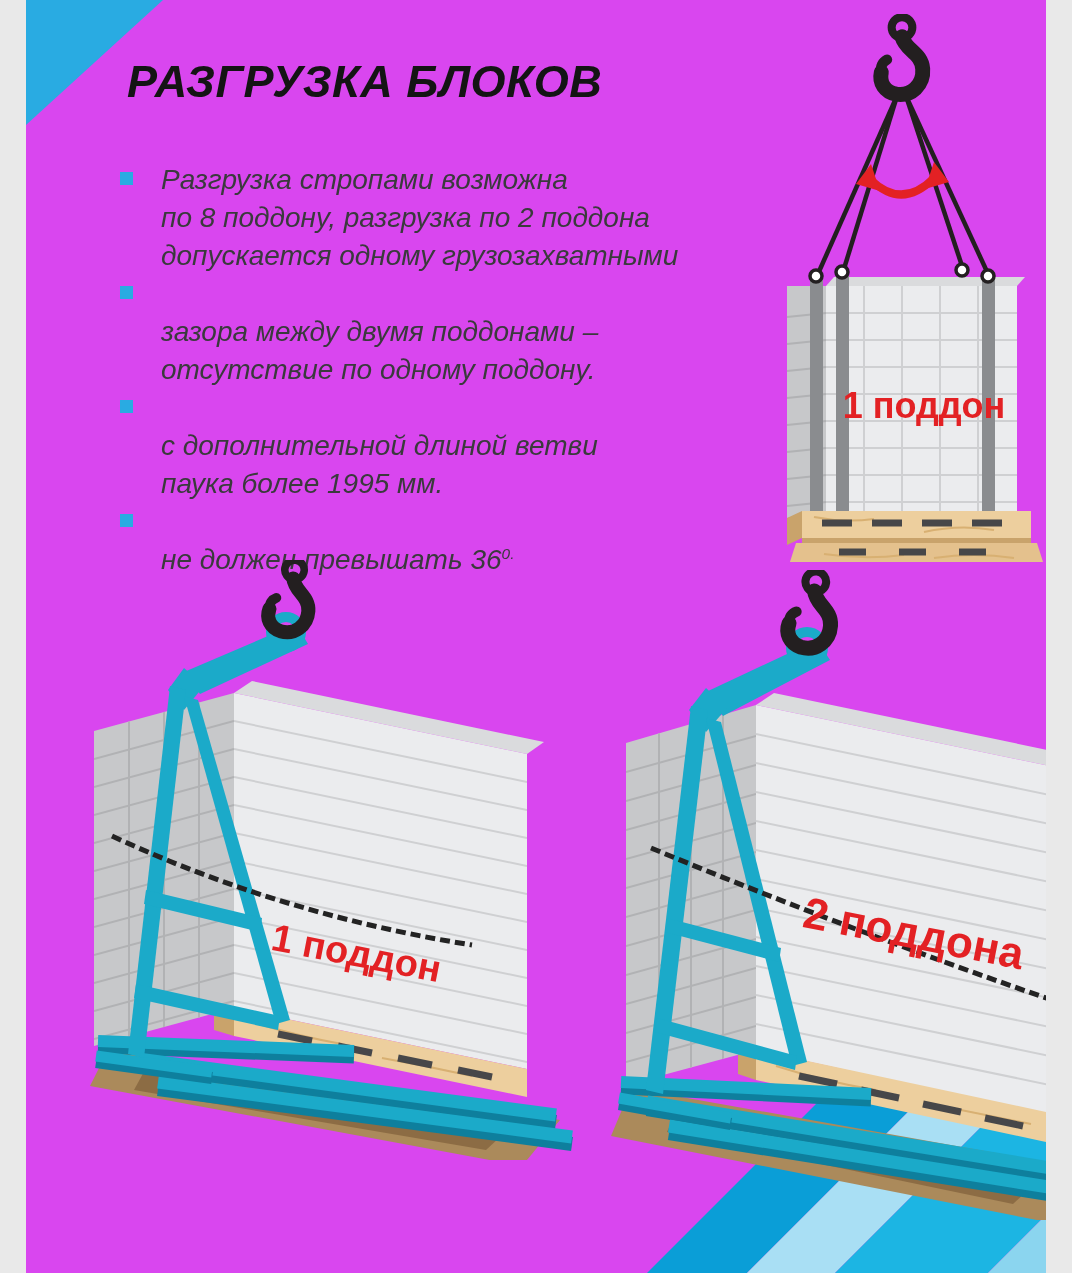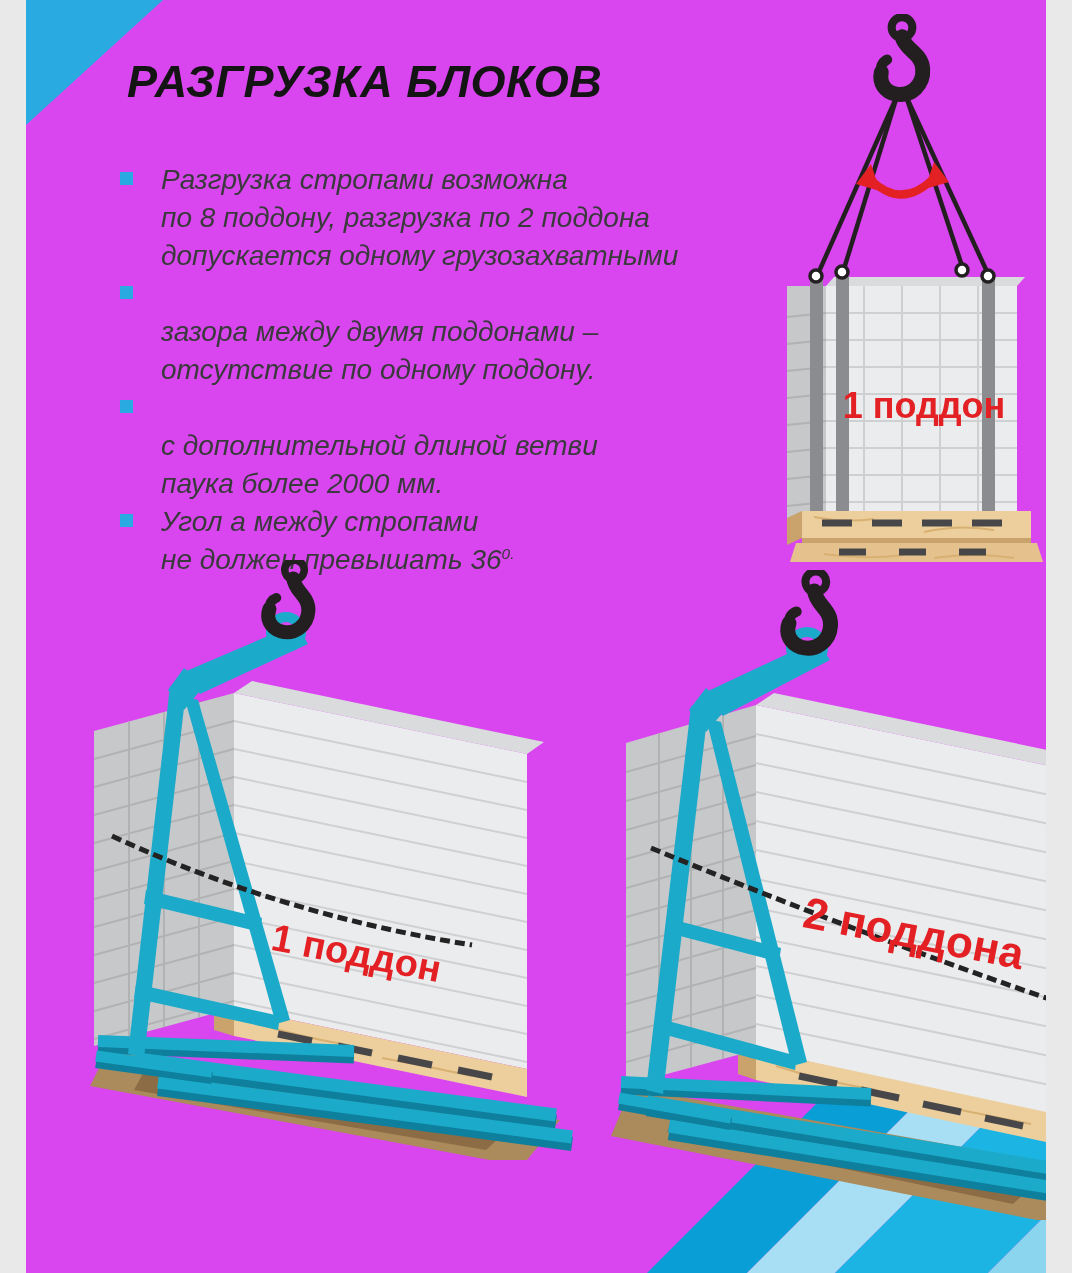--- a/index.html
+++ b/index.html
@@ -90,27 +90,27 @@
         <br>
         <span>зазора между двумя поддонами –</span><br>
         <span>отсутствие по одному поддону.</span>
       </span>
     </li>
     <li>
       <span class="marker"></span>
       <span class="b-text">
         <br>
         <span>с дополнительной длиной ветви</span><br>
-        <span>паука более 2000 мм.</span>
+        <span>паука более 1995 мм.</span>
       </span>
     </li>
     <li>
       <span class="marker"></span>
       <span class="b-text">
-        <span>Угол а между стропами</span><br>
+        <br>
         <span>не должен превышать 36</span><sup>0.</sup>
       </span>
     </li>
   </ul>
 
   <svg class="illus" style="left:718px;top:14px;" width="300" height="548" viewBox="0 0 300 548">
     <defs>
       <g id="hook-shape">
         <circle cx="0" cy="-30" r="9" fill="none" stroke-width="7"></circle>
         <path d="M0,-22 C3,-10 17,-8 18,6 C19,20 8,30 -5,28 C-15,26 -20,18 -18,9" fill="none" stroke-width="13" stroke-linecap="round"></path>

